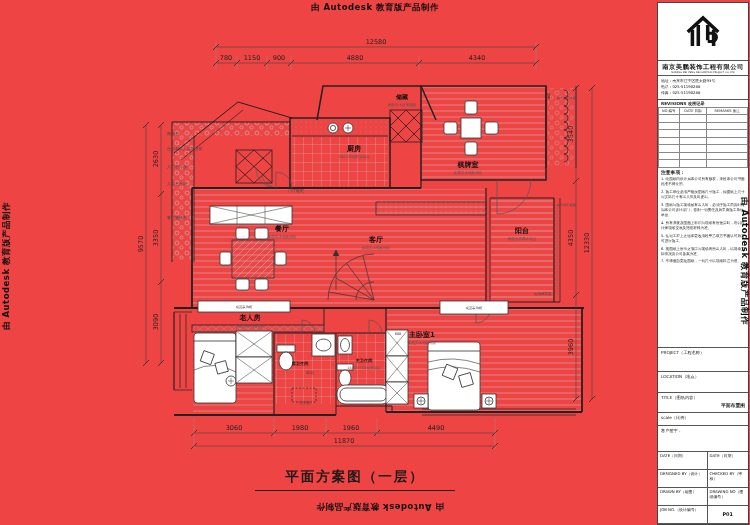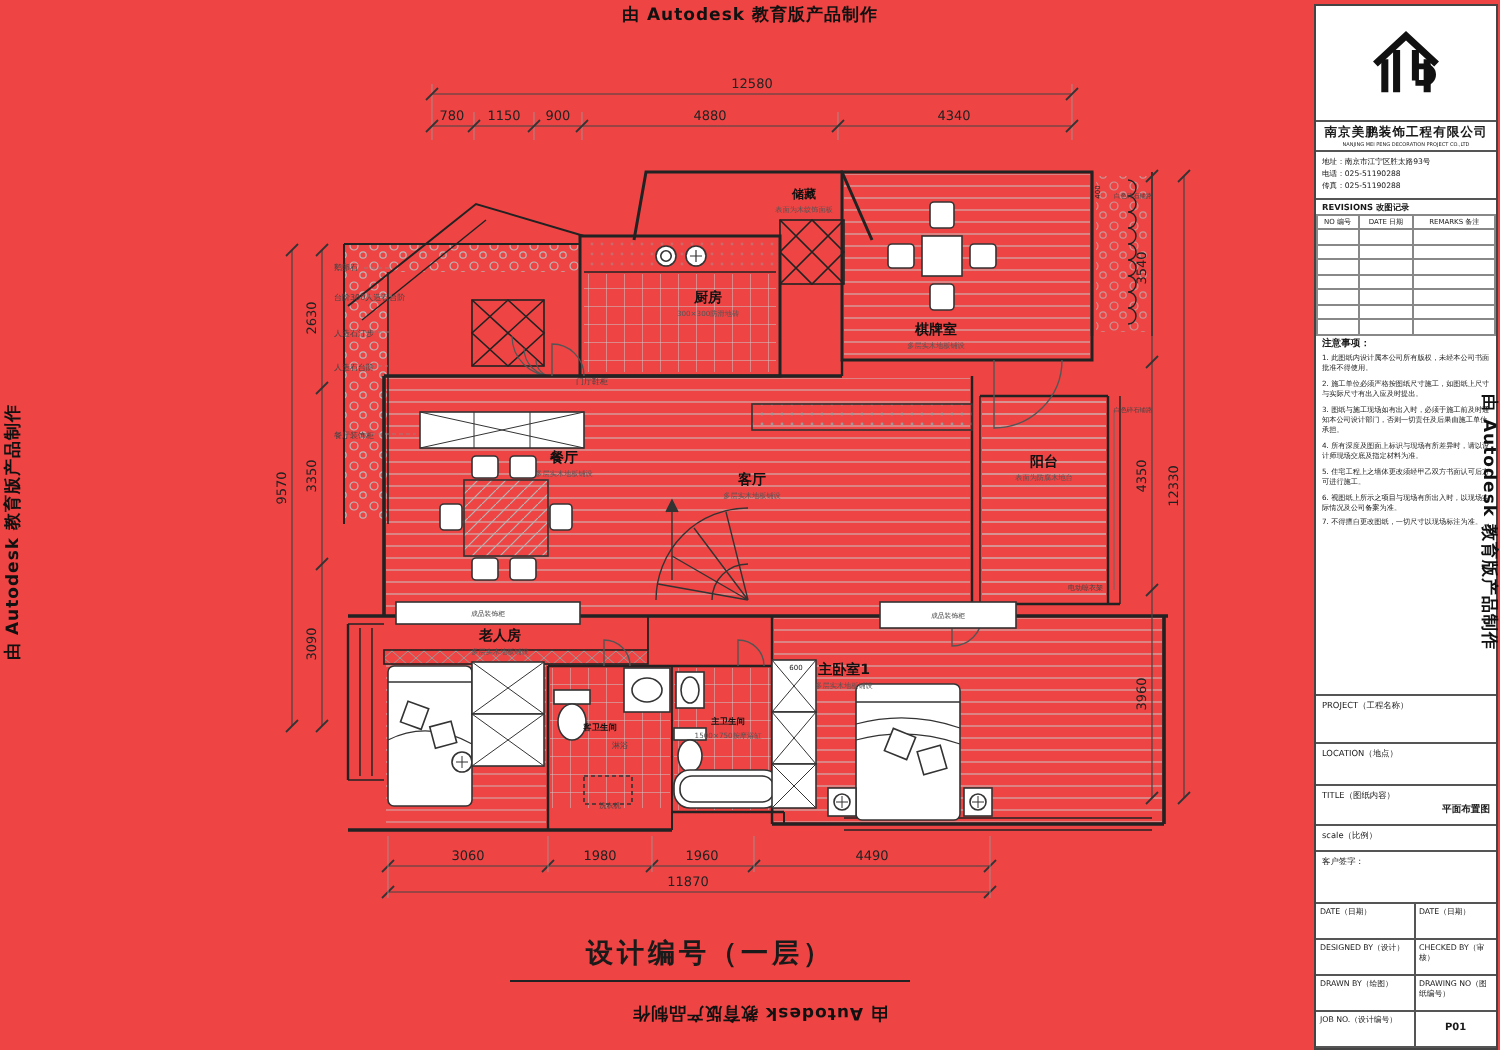--- a/index.html
+++ b/index.html
@@ -379,21 +379,21 @@
       <text x="510" y="295" font-size="3.5">电动晾衣架</text>
       <text x="286" y="374" text-anchor="middle">淋浴</text>
       <text x="281" y="404" text-anchor="middle" font-size="3.6">洗衣机</text>
       <text x="220" y="308" text-anchor="middle" font-size="3.4">成品装饰柜</text>
       <text x="450" y="309" text-anchor="middle" font-size="3.4">成品装饰柜</text>
       <path d="M158,134 h14 M160,148 h12 M158,166 h14 M158,183 h12 M158,217 h26" stroke="#888" stroke-width="0.4" stroke-dasharray="2,1.5"></path>
     </g>
   </svg>
 
   
-  <div class="plan-title">设计编号（一层）</div>
+  <div class="plan-title">平面方案图（一层）</div>
 
   
   <div id="tb">
     <div class="sec logo-box">
       <svg width="40" height="44" viewBox="0 0 34 30">
         <path d="M4,15 L17,3 L30,15" fill="none" stroke="#111" stroke-width="3"></path>
         <path d="M8,13 V27 M13,9 V27 M21,9 V22 M26,13 V27" fill="none" stroke="#111" stroke-width="3"></path>
         <path d="M21,16 h4 a3.5,3.5 0 1 1 0,7 h-4" fill="none" stroke="#111" stroke-width="2.5"></path>
       </svg>
     </div>

